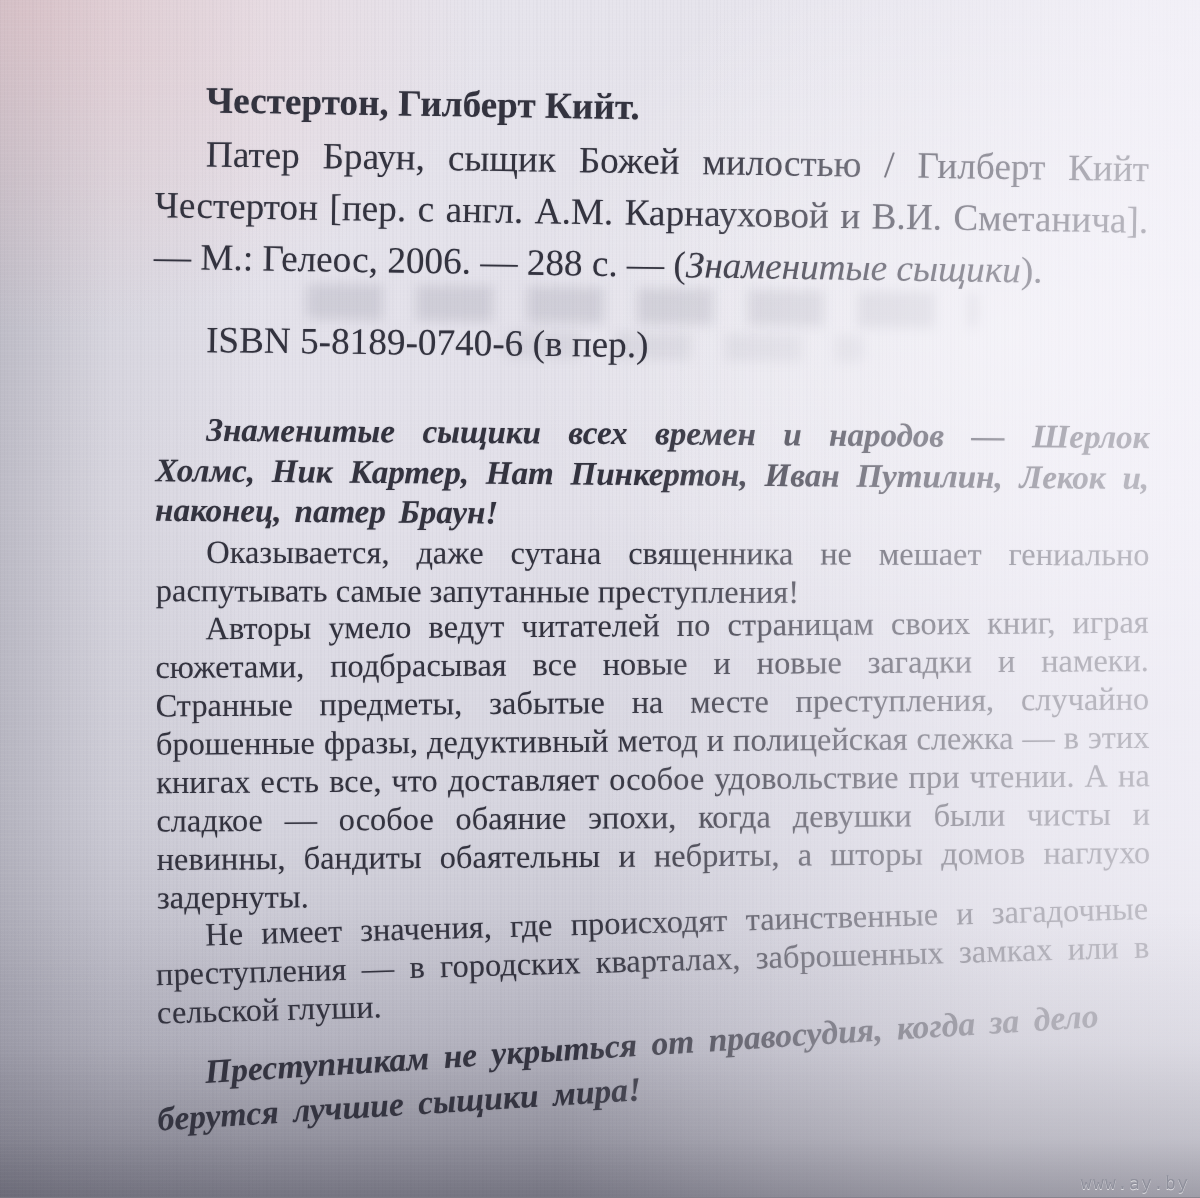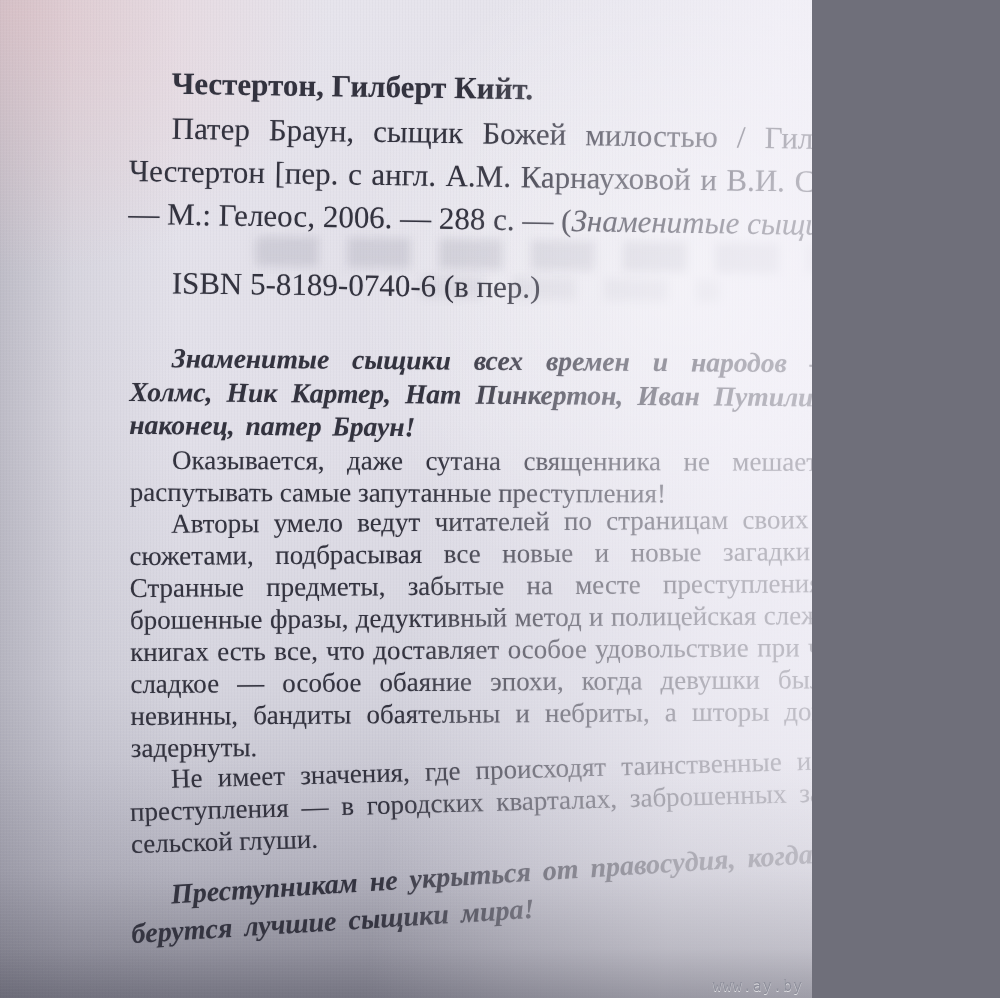--- a/index.html
+++ b/index.html
@@ -3,21 +3,21 @@
 <meta charset="utf-8">
 <title>Book page photo</title>
 <style>
   html, body {
     margin: 0;
     padding: 0;
     background: #6f6f7a;
   }
   .photo {
     position: relative;
-    width: 812px;
+    width: 1000px;
     height: 998px;
     overflow: hidden;
     font-family: "Liberation Serif", serif;
     color: #33333f;
     
     background:
       radial-gradient(55% 38% at 2% 1%, rgba(231,193,196,0.55) 0%, rgba(231,193,196,0) 70%),
       radial-gradient(62% 52% at 84% 28%, rgba(255,255,255,0.6) 0%, rgba(255,255,255,0) 65%),
       linear-gradient(to right, rgba(105,104,118,0.30) 0%, rgba(105,104,118,0.10) 9%, rgba(105,104,118,0) 22%),
       linear-gradient(to bottom, #e6e4ec 0%, #e2e0e9 42%, #d6d5df 68%, #bbbac6 88%, #9c9ba7 100%);

